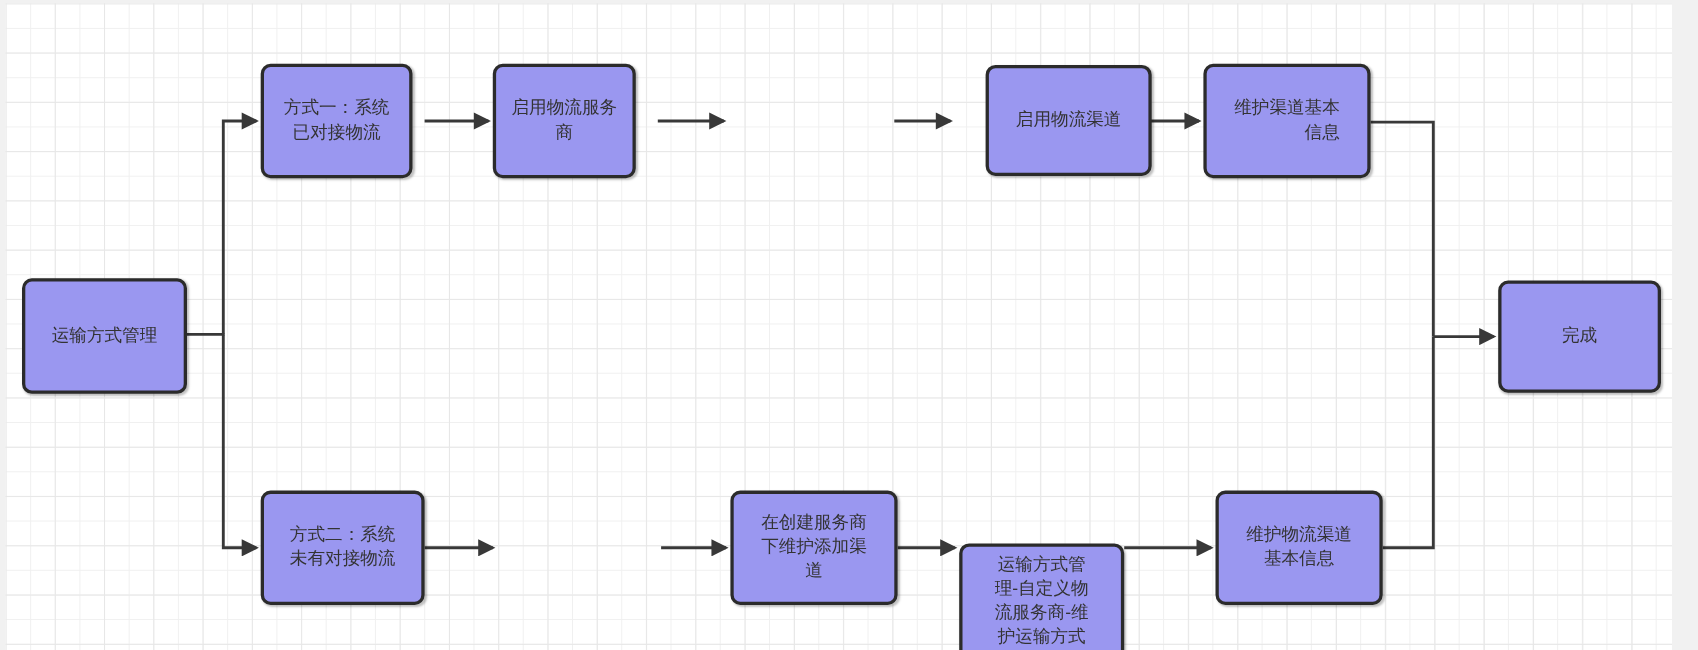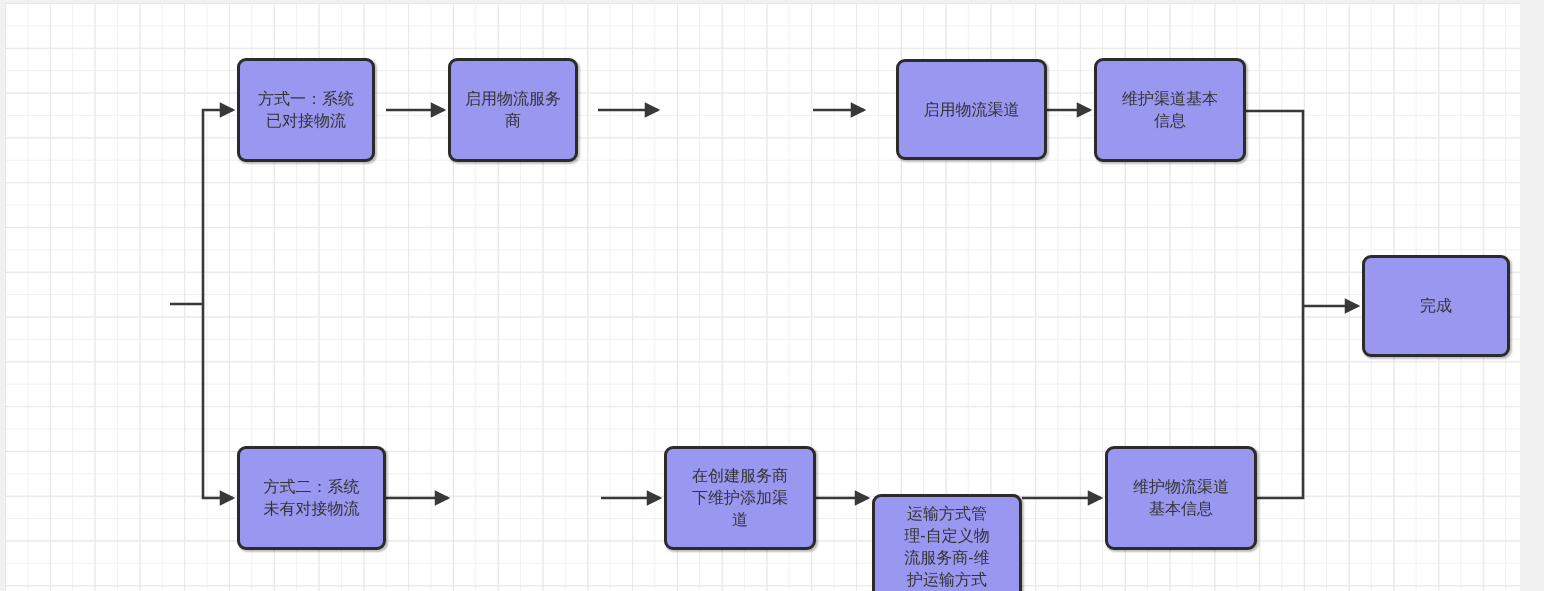--- a/index.html
+++ b/index.html
@@ -92,37 +92,40 @@
     <path class="edge" d="M386 498 L448 498" marker-end="url(#arrow)"></path>
     <path class="edge" d="M601 498 L660 498" marker-end="url(#arrow)"></path>
     <path class="edge" d="M816 498 L868 498" marker-end="url(#arrow)"></path>
     <path class="edge" d="M1022 498 L1101 498" marker-end="url(#arrow)"></path>
 
     <path class="edge" d="M1246 111 L1303 111 L1303 306"></path>
     <path class="edge" d="M1257 498 L1303 498 L1303 306"></path>
     <path class="edge" d="M1303 306 L1358 306" marker-end="url(#arrow)"></path>
   </svg>
 
+  <div class="node" style="left:20px; top:253px; width:150px; height:105px;">
+    <span class="node-label">运输方式管理</span>
+  </div>
 
   <div class="node" style="left:237px; top:58px; width:138px; height:104px;">
     <span class="node-label">方式一：系统
 已对接物流</span>
   </div>
 
   <div class="node" style="left:448px; top:58px; width:130px; height:104px;">
     <span class="node-label">启用物流服务
 商</span>
   </div>
 
 
   <div class="node" style="left:868px; top:59px; width:151px; height:101px;margin-left:28px;">
     <span class="node-label">启用物流渠道</span>
   </div>
 
-  <div class="node" style="left:1094px; top:58px; width:152px; height:104px;">
+  <div class="node" style="left:1094px; top:58px; width:152px; height:104px;text-align:right;">
     <span class="node-label">维护渠道基本
 信息</span>
   </div>
 
   <div class="node" style="left:237px; top:446px; width:149px; height:104px;">
     <span class="node-label">方式二：系统
 未有对接物流</span>
   </div>
 
 

